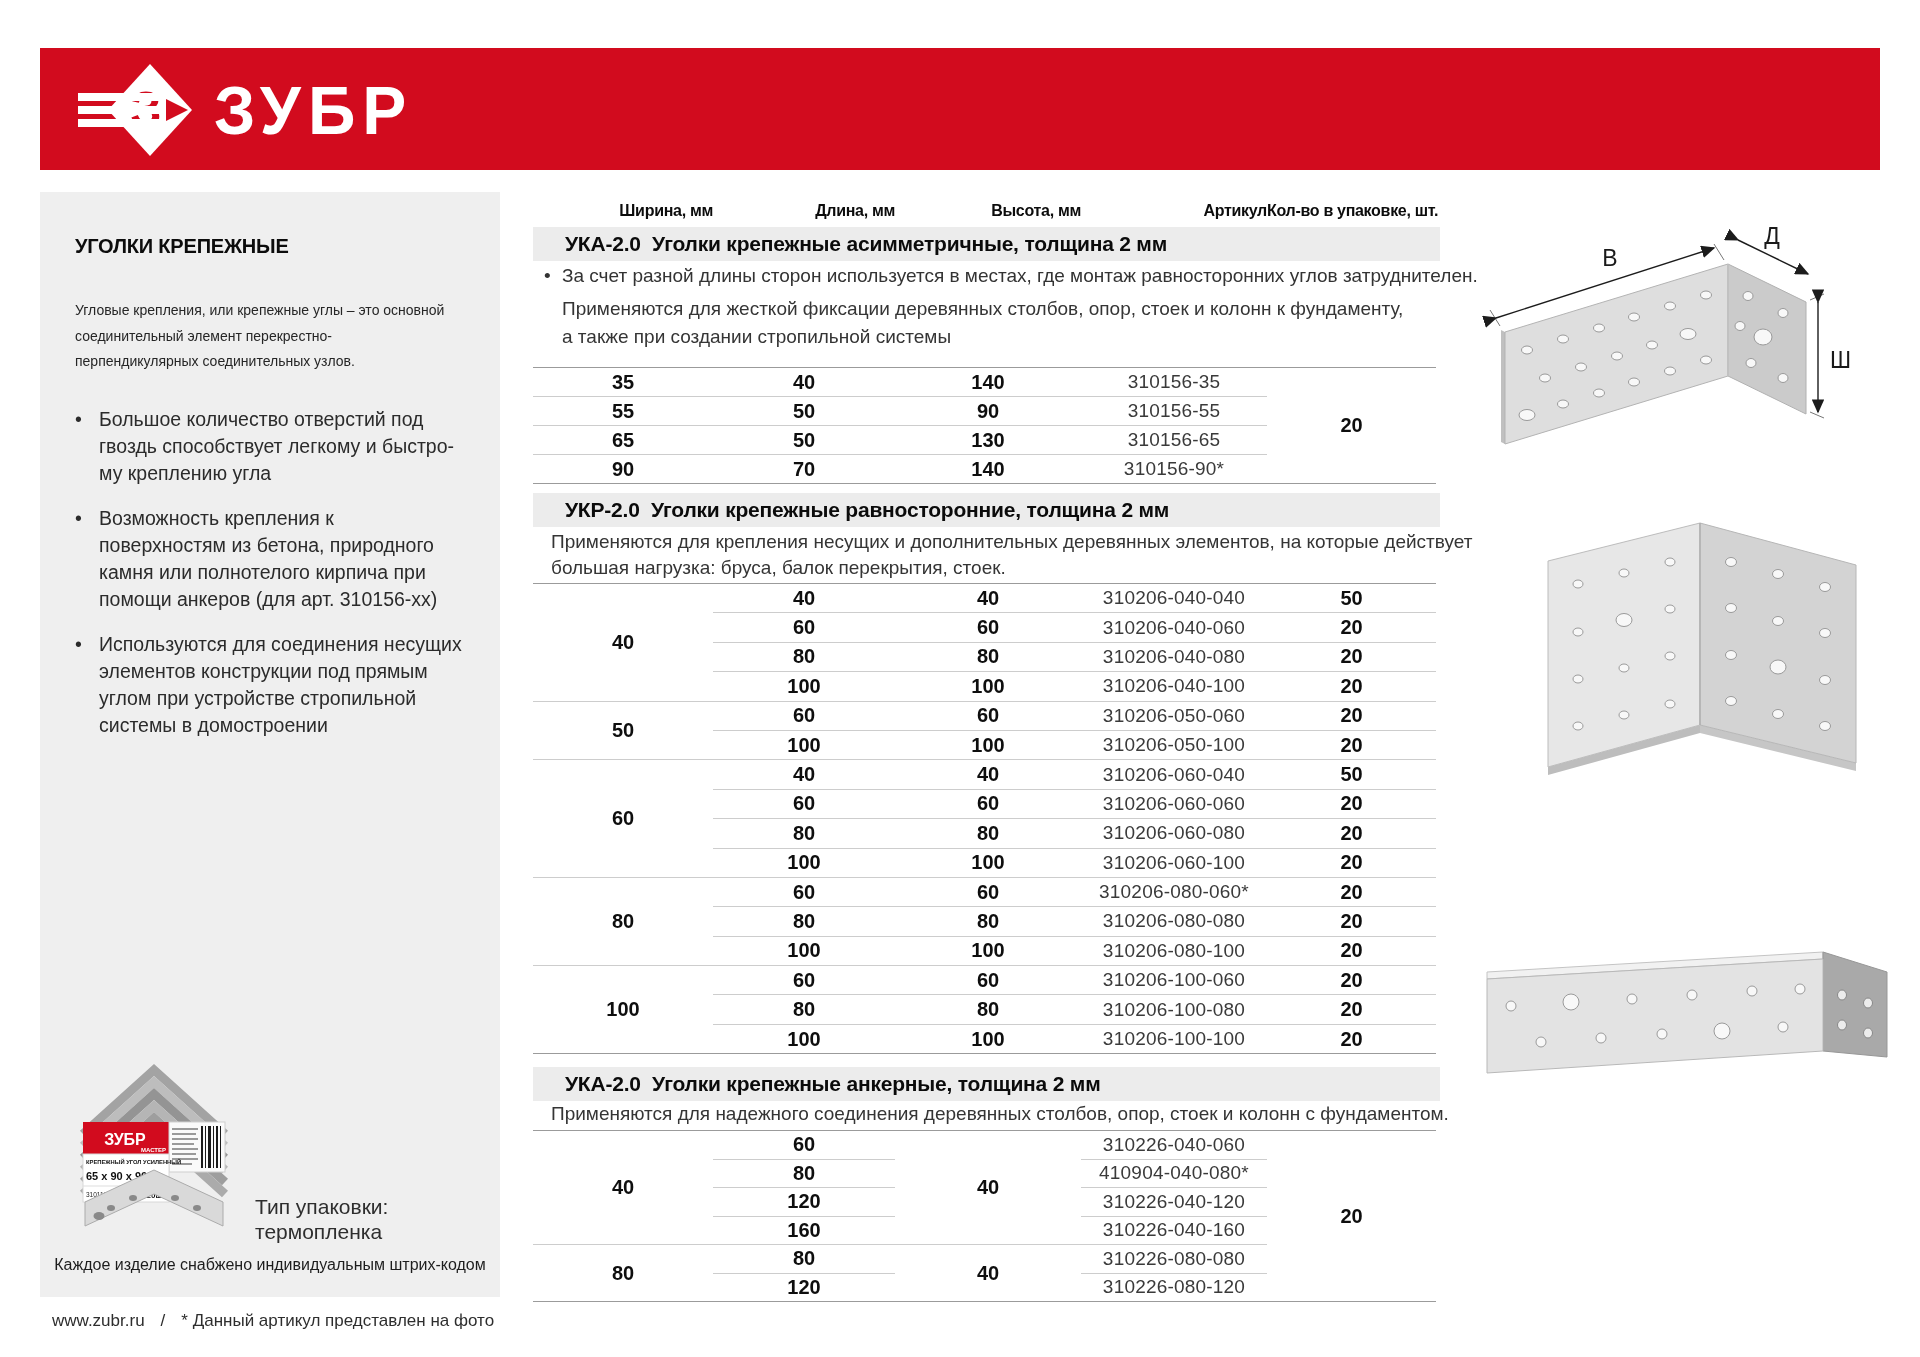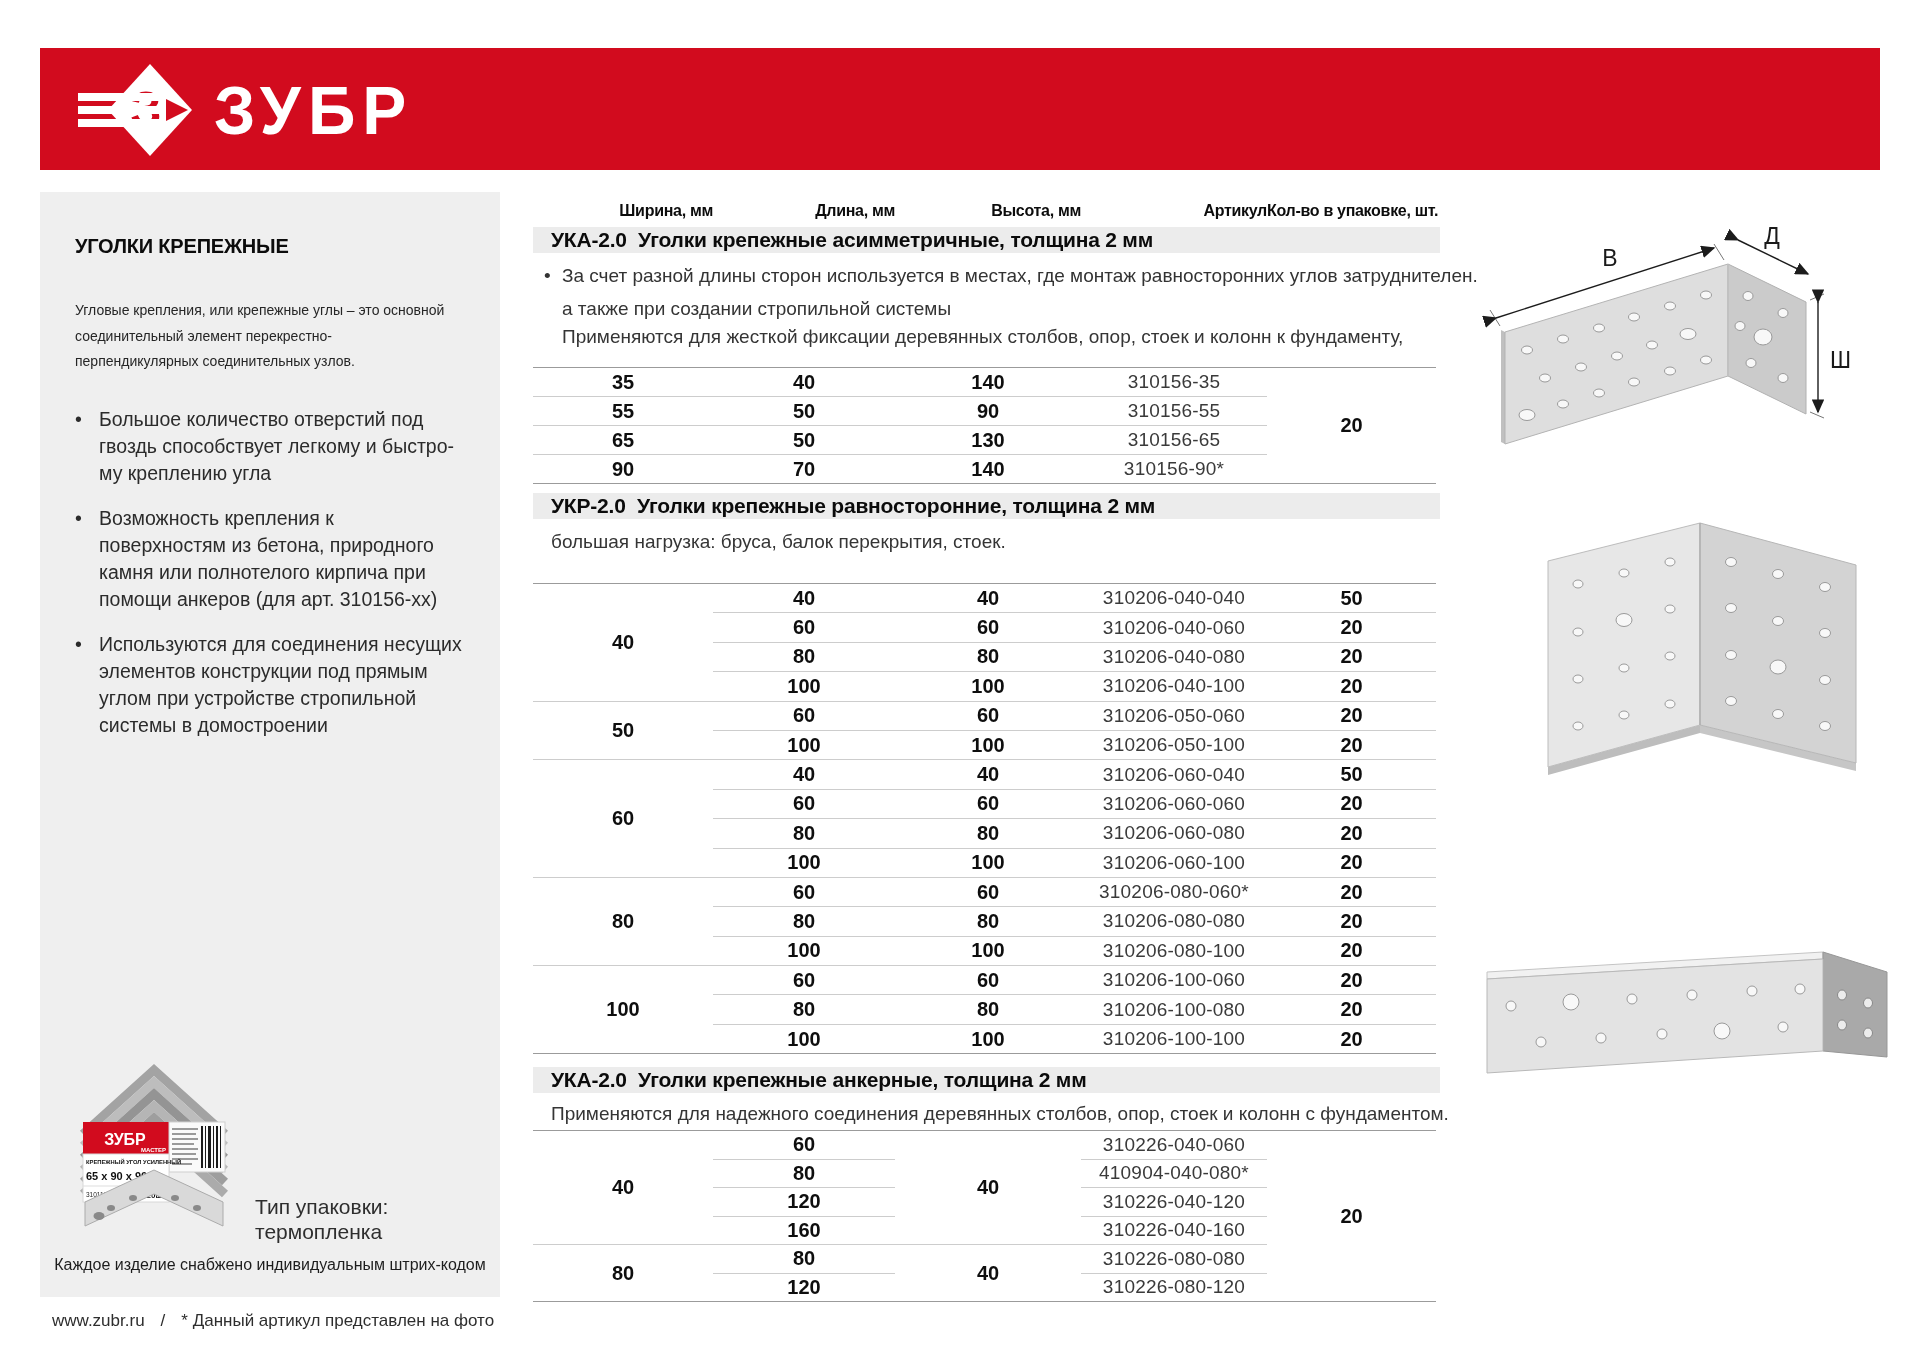--- a/index.html
+++ b/index.html
@@ -18,21 +18,21 @@
   .sb-intro{position:absolute;left:35px;top:92px;width:372px;font-size:14px;line-height:25.5px;color:#262626;}
   .sb-bullets{position:absolute;left:35px;top:214px;width:388px;margin:0;padding:0;list-style:none;}
   .sb-bullets li{display:flex;margin:0 0 18px 0;font-size:19.5px;line-height:27px;color:#2b2b2b;}
   .sb-bullets .dot{width:24px;flex:none;}
   .sb-photo{position:absolute;left:33px;top:858px;}
   .sb-pack{position:absolute;left:215px;top:1002px;font-size:21px;line-height:25px;color:#2e2e2e;}
   .sb-barcode-note{position:absolute;left:0;top:1064px;width:460px;text-align:center;font-size:16px;color:#1d1d1d;}
   
   .col-headers{position:absolute;left:533px;top:202px;width:903px;display:grid;grid-template-columns:180px 182px 186px 186px 169px;}
   .col-headers span{text-align:right;font-size:16px;font-weight:700;white-space:nowrap;letter-spacing:-0.3px;color:#0c0c0c;}
-  .sec-bar{position:absolute;left:533px;width:907px;height:26px;background:#ececec;display:flex;align-items:center;box-sizing:border-box;padding-left:18px;}
+  .sec-bar{position:absolute;left:533px;width:907px;height:34px;background:#ececec;display:flex;align-items:center;box-sizing:border-box;padding-left:32px;}
   .sec-bar span{font-size:21px;font-weight:700;letter-spacing:-0.2px;color:#0b0b0b;white-space:pre;}
   .bullet-line{position:absolute;left:544px;top:265px;display:flex;font-size:19px;color:#333;}
   .bullet-line .dot{width:18px;}
   .desc{position:absolute;font-size:19px;color:#353535;}
   .desc div{line-height:28px;}
   .desc.tight div{line-height:25.5px;}
   
   table.spec{position:absolute;left:533px;border-collapse:collapse;table-layout:fixed;width:903px;
     border-top:1px solid #9b9b9b;border-bottom:1px solid #9b9b9b;}
   table.spec td{height:28px;text-align:center;vertical-align:middle;padding:0;font-size:20px;font-weight:700;color:#0e0e0e;}
@@ -154,22 +154,22 @@
 </div>
 
 <div class="sec-bar" style="top:227px">
   <span>УКА-2.0  Уголки крепежные асимметричные, толщина 2 мм</span>
 </div>
 <div class="bullet-line">
   <span class="dot">•</span>
   <span>За счет разной длины сторон используется в местах, где монтаж равносторонних углов затруднителен.</span>
 </div>
 <div class="desc" style="left:562px;top:295px">
+  <div>Применяются для жесткой фиксации деревянных столбов, опор, стоек и колонн к фундаменту,</div>
   <div>а также при создании стропильной системы</div>
-  <div>Применяются для жесткой фиксации деревянных столбов, опор, стоек и колонн к фундаменту,</div>
 </div>
 <table class="spec" id="table1">
   <colgroup>
       <col style="width:180px">
       <col style="width:182px">
       <col style="width:186px">
       <col style="width:186px">
       <col style="width:169px">
     </colgroup>
   <tbody id="t1b">
@@ -198,20 +198,21 @@
         <td class="num">140</td>
         <td class="sku">310156-90*</td>
       </tr>
     </tbody>
 </table>
 
 <div class="sec-bar" style="top:493px">
   <span>УКР-2.0  Уголки крепежные равносторонние, толщина 2 мм</span>
 </div>
 <div class="desc tight" style="left:551px;top:529px">
+  <div>Применяются для крепления несущих и дополнительных деревянных элементов, на которые действует</div>
   <div>большая нагрузка: бруса, балок перекрытия, стоек.</div>
 </div>
 <table class="spec" id="table2">
   <colgroup>
       <col style="width:180px">
       <col style="width:182px">
       <col style="width:186px">
       <col style="width:186px">
       <col style="width:169px">
     </colgroup>

